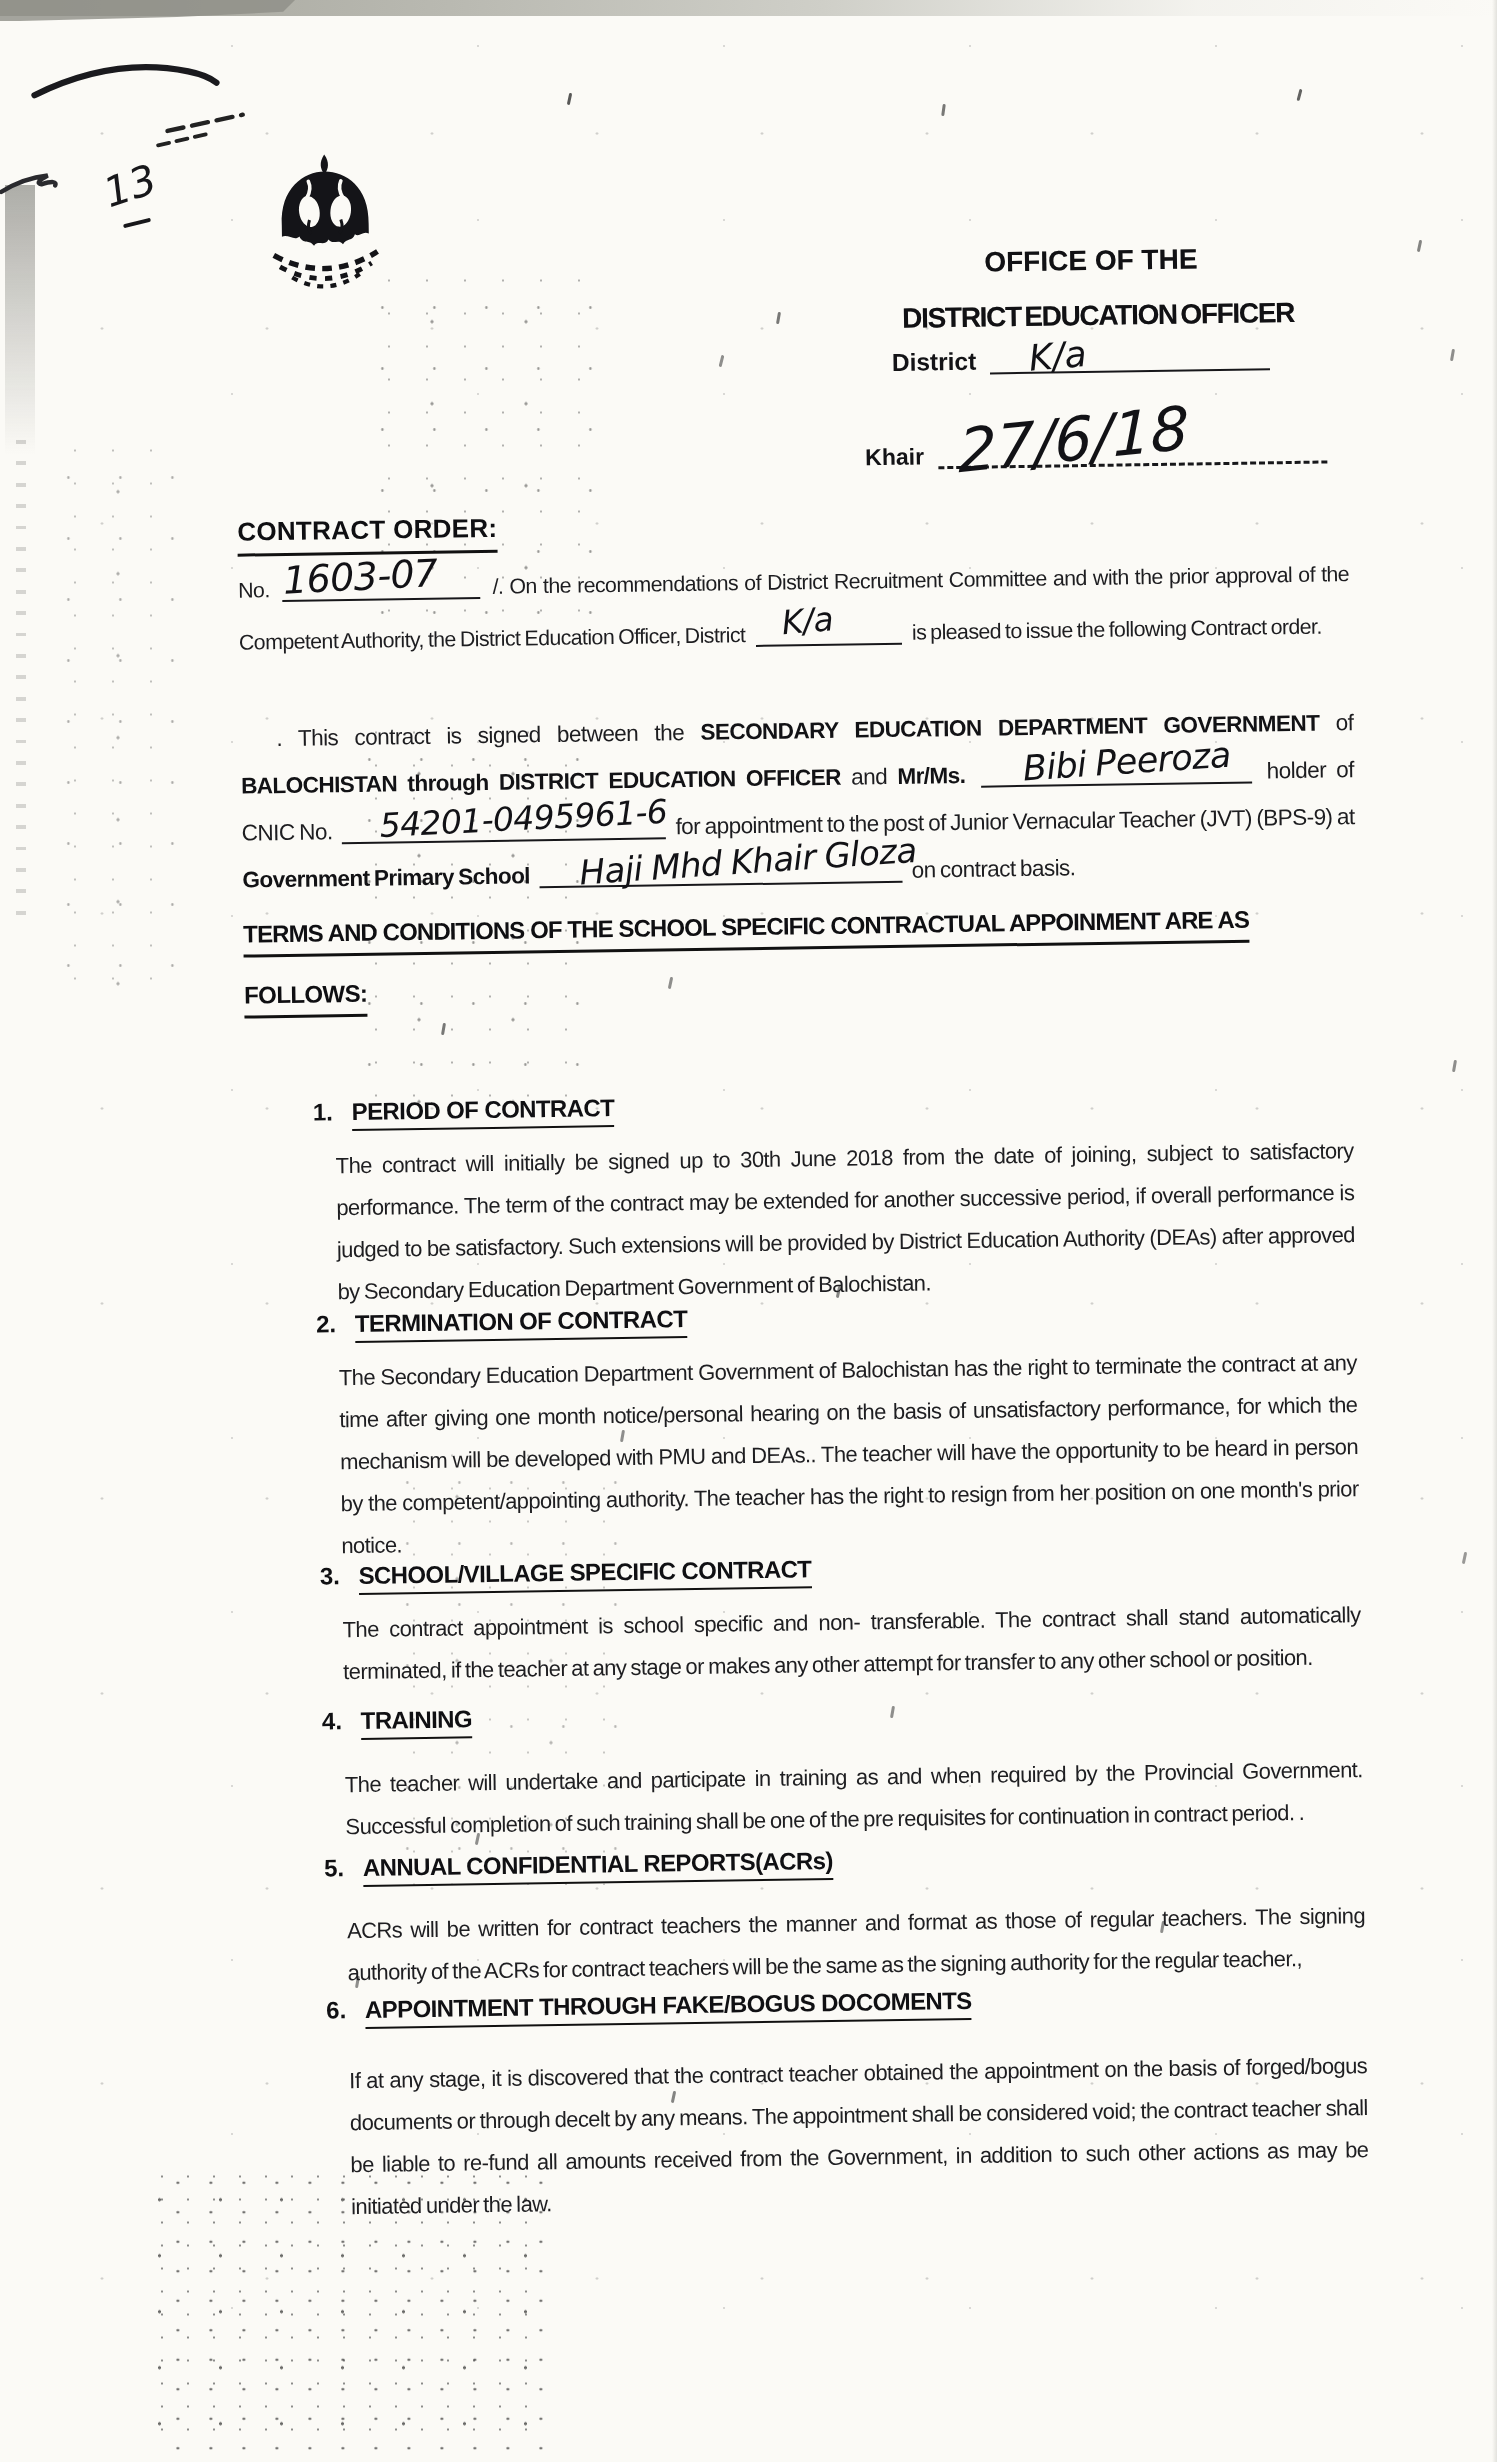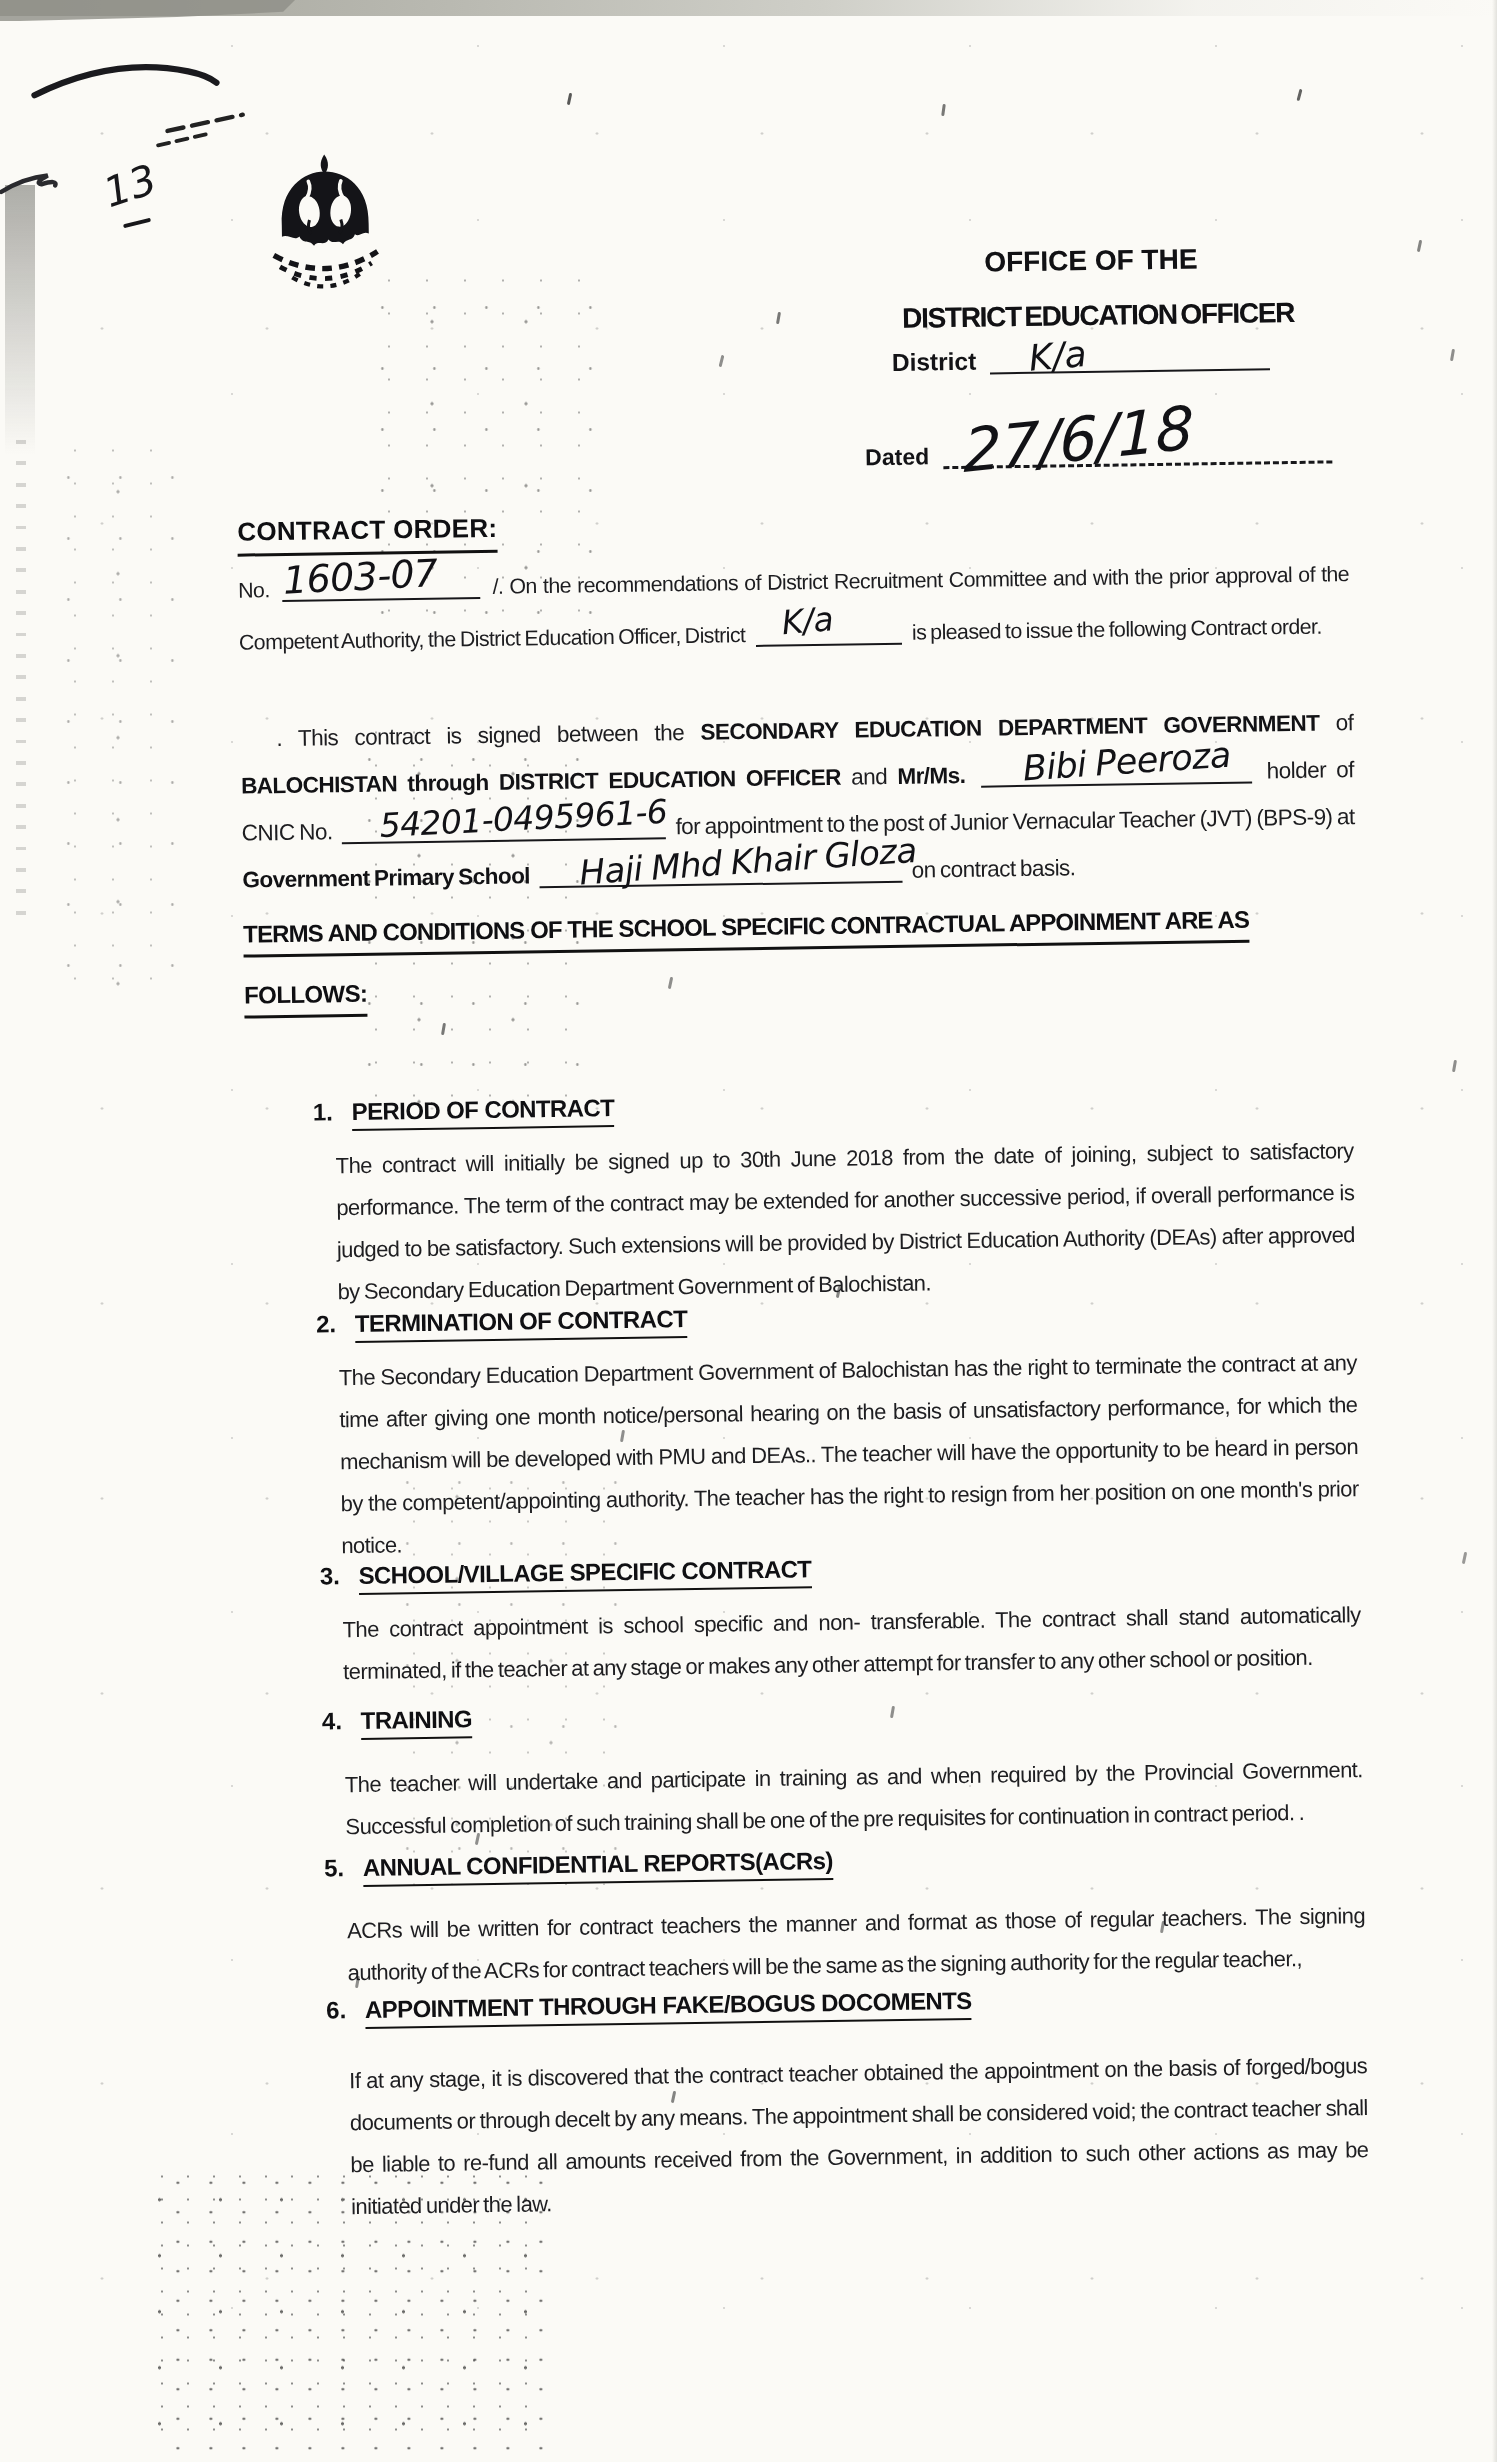--- a/index.html
+++ b/index.html
@@ -136,21 +136,21 @@
     <div class="abs office2 txtshadow">DISTRICT EDUCATION OFFICER</div>
 
     <div class="abs fieldrow district-row">
       <span>District</span>
       <span class="blank" style="width:280px;margin-left:6.3px;">
         <span class="ink" style="left:39px;bottom:-5px;font-size:36px;transform:rotate(-4deg);">K/a</span>
       </span>
     </div>
 
     <div class="abs fieldrow dated-row">
-      <span>Dated</span>
+      <span>Khair</span>
       <span class="blank dashed" style="width:389px;margin-left:7.5px;">
         <span class="ink" style="left:20px;bottom:-10px;font-size:60px;transform:rotate(-5deg) skewX(-6deg);">27/6/18</span>
       </span>
     </div>
 
     <div class="abs hd-order">CONTRACT ORDER:</div>
 
     <div class="para intro">
       <span>No.</span>
       <span class="blank" style="width:198px;margin:0 6.3px;">

